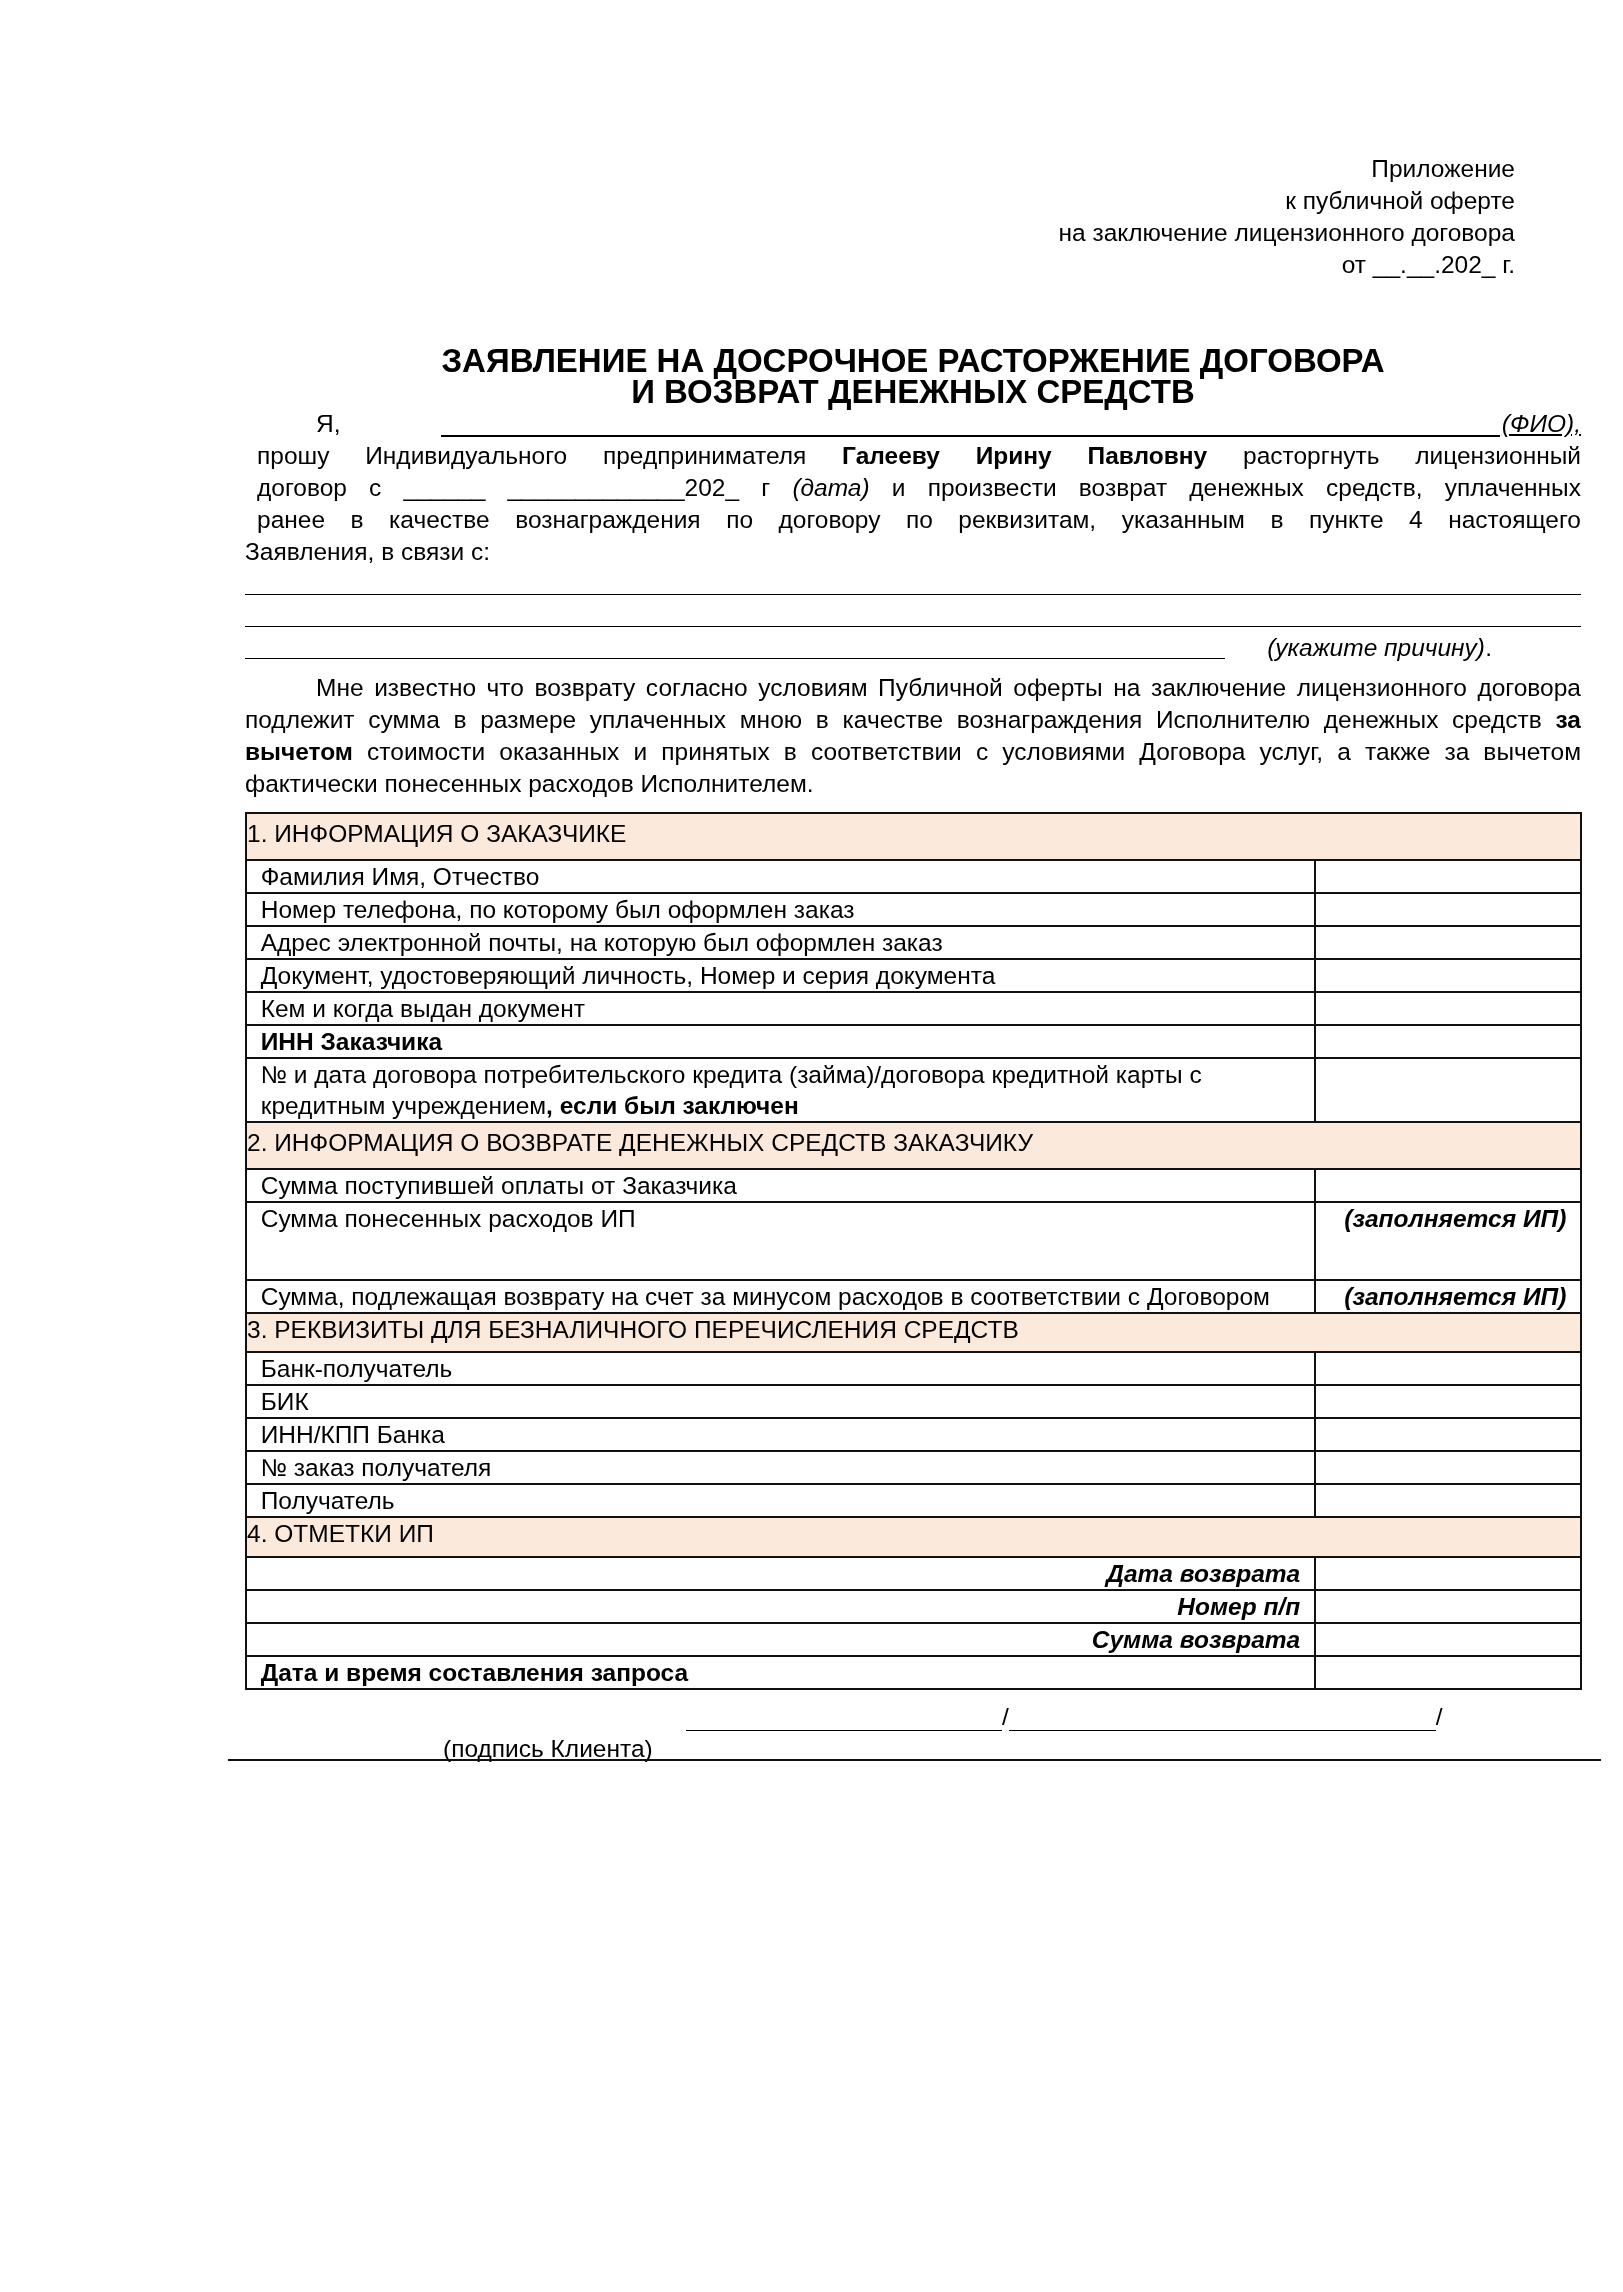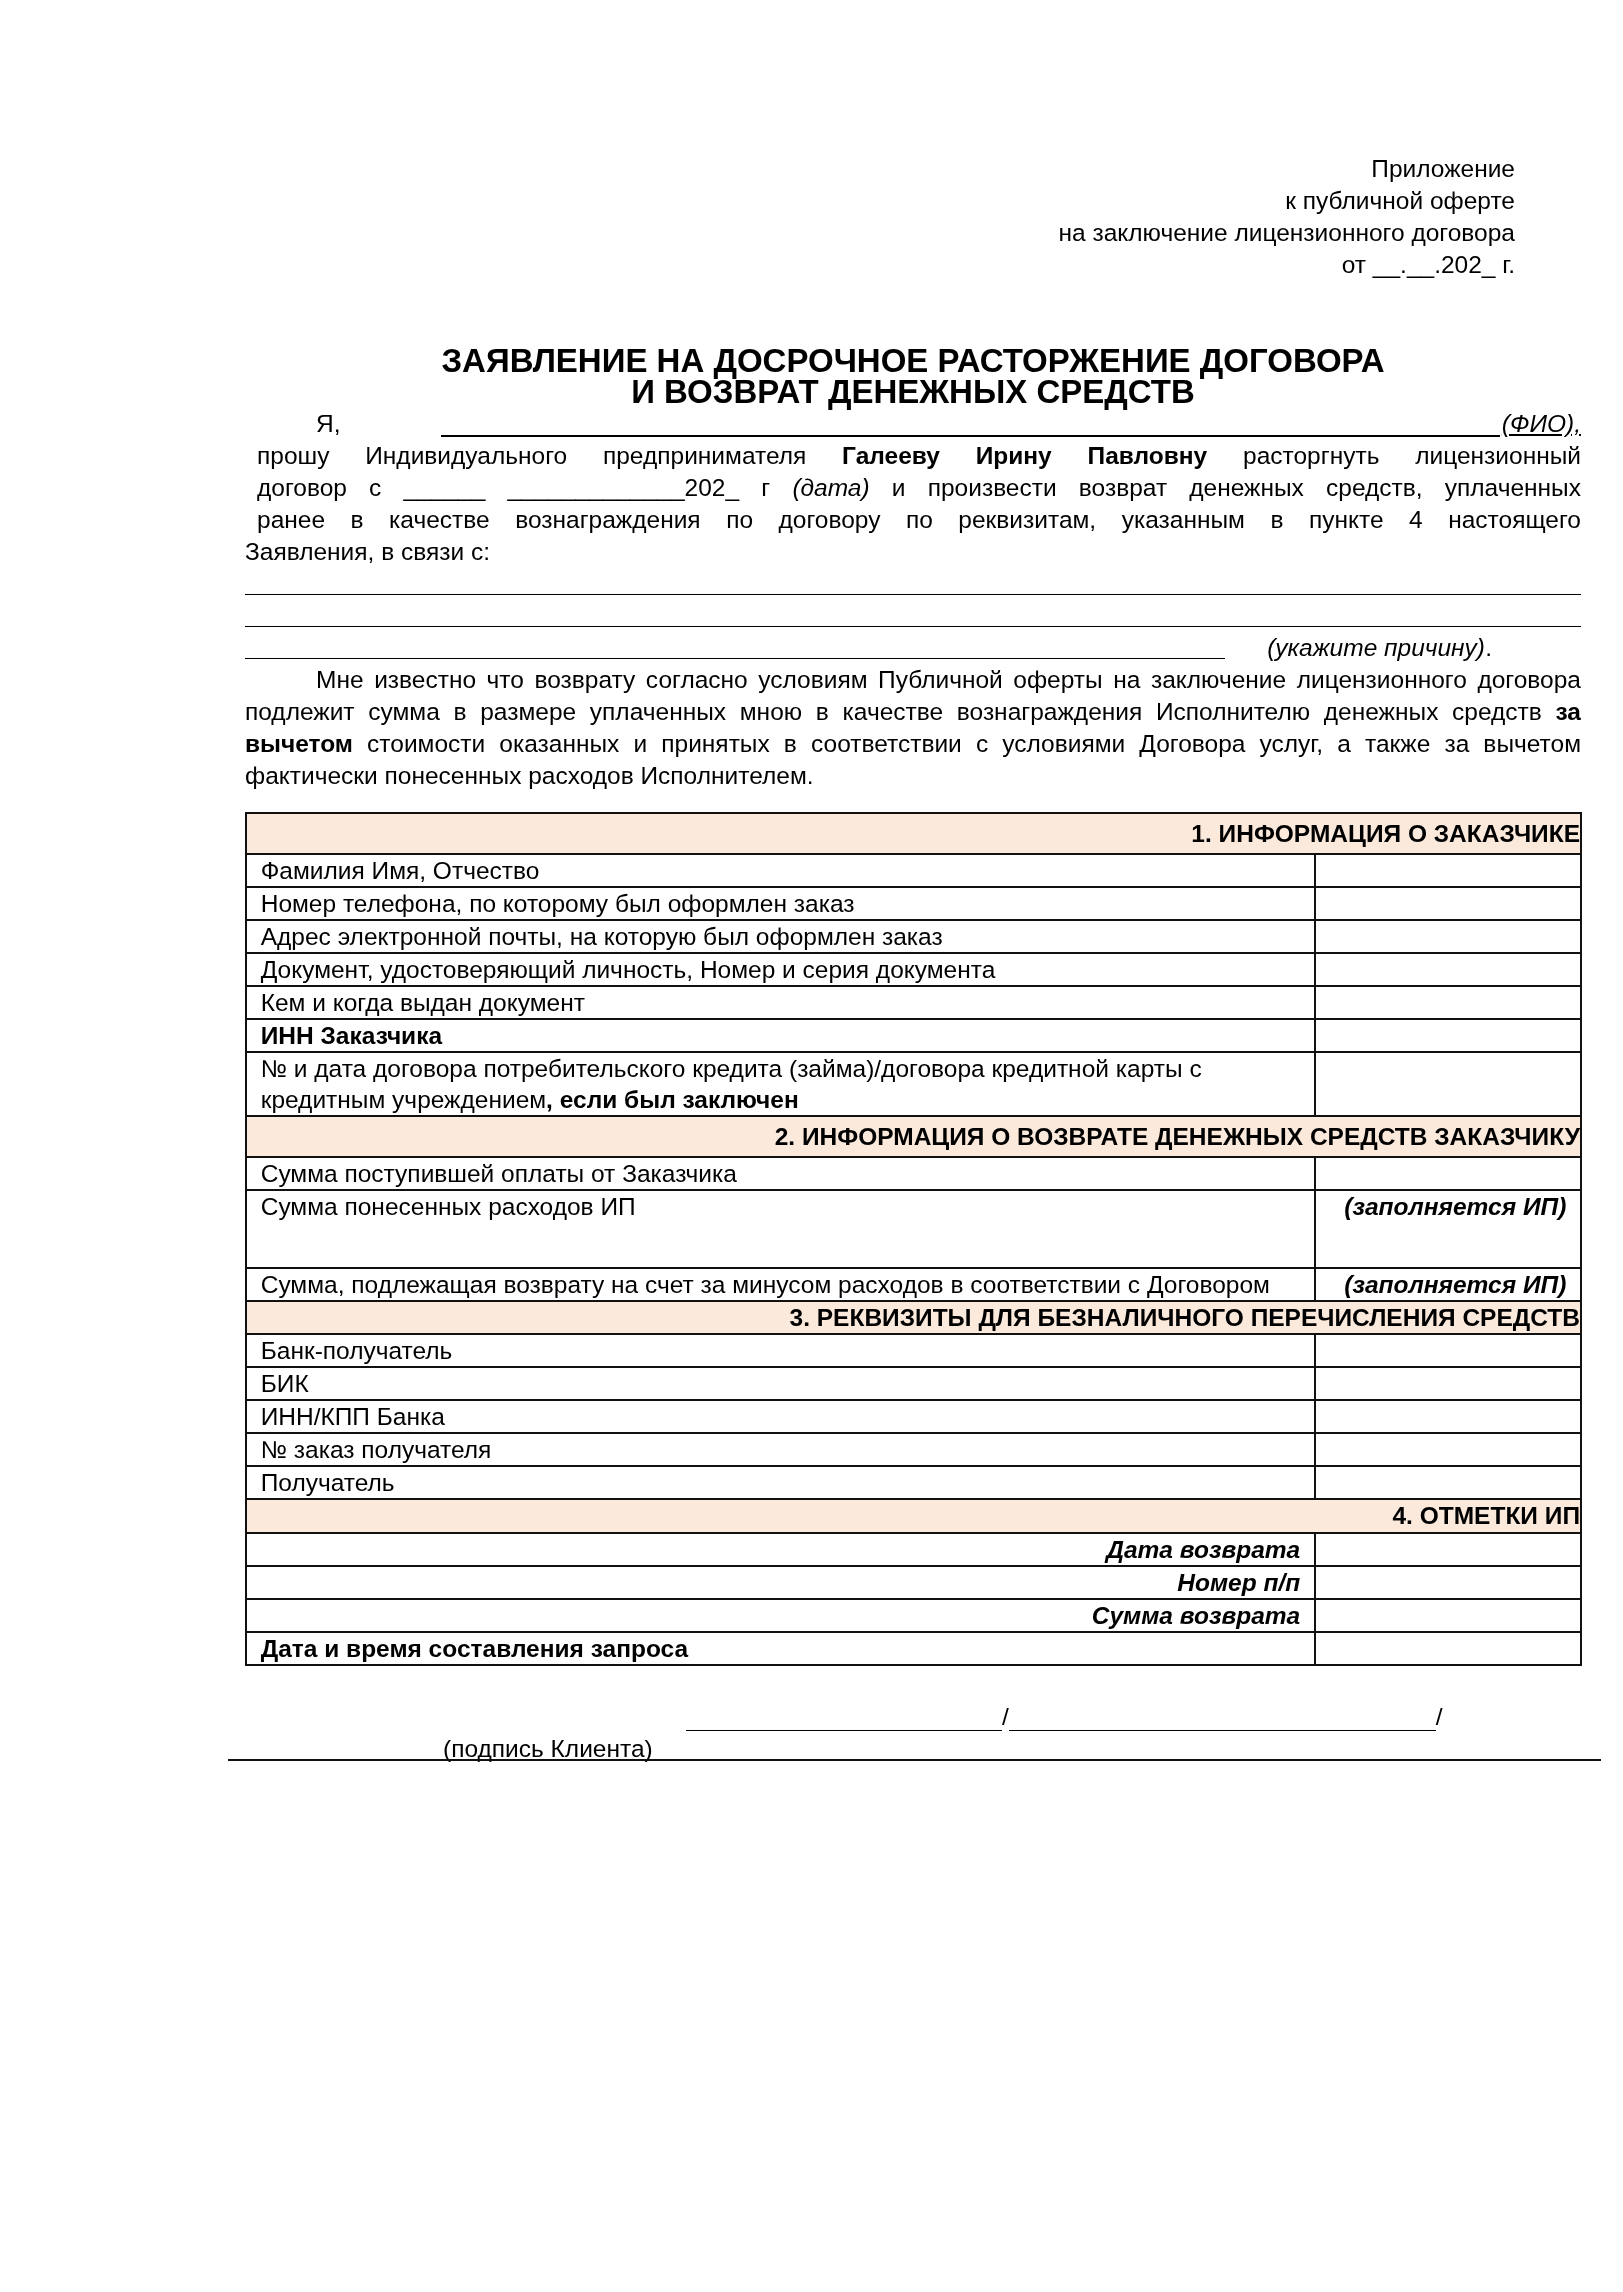--- a/index.html
+++ b/index.html
@@ -22,32 +22,32 @@
     .line { display: block; position: relative; height: 32px; white-space: nowrap; }
     .ya-line .ya { position: absolute; left: 71px; top: 0; }
     .ya-line .blank { position: absolute; left: 196px; right: 0; top: 0; height: 27.4px; border-bottom: 2px solid #000; }
     .ya-line .fio { position: absolute; right: 0; top: 0; font-style: italic; text-decoration: underline; background: #fff; padding-left: 2px; }
     .just { text-align: justify; text-align-last: justify; white-space: normal; margin-left: 12px; }
     .just-last { text-align: justify; }
     .reason-line { height: 32px; position: relative; }
     .reason-line .rule { position: absolute; left: 0; right: 0; top: 25.5px; border-bottom: 1.5px solid #000; }
     .reason-line.last .rule { right: 356px; }
     .reason-line .reason-label { position: absolute; right: 96px; top: 0; font-style: italic; }
-    .indent { text-indent: 71px; }
+    .indent { text-indent: 71px; margin-top: 8px; }
     table.form {
       position: absolute; left: 245px; top: 812px; width: 1337px;
       border-collapse: collapse; font-size: 24.5px;
     }
     table.form td {
       border: 2.9px solid #111; padding: 0 13.7px; line-height: 31px; vertical-align: top;
     }
     table.form td.label { width: 1056px; }
     table.form td.val { width: 238px; text-align: center; font-weight: bold; font-style: italic; }
     table.form tr.section td {
-      background: #fbe9dc; text-align: right; font-weight: bold; line-height: 35px; padding: 2px 0 2px;
+      background: #fbe9dc; text-align: left; font-weight: normal; line-height: 35px; padding: 2px 0 8px;
     }
     table.form td.right { text-align: right; font-weight: bold; font-style: italic; }
     table.form td.bold { font-weight: bold; }
     .sign {
       position: absolute; left: 686px; top: 1703px; font-size: 24.5px; white-space: nowrap;
     }
     .sign .u1 { display: inline-block; width: 316px; border-bottom: 1.5px solid #000; height: 25.5px; vertical-align: bottom; }
     .sign .u2 { display: inline-block; width: 427px; border-bottom: 1.5px solid #000; height: 25.5px; vertical-align: bottom; }
     .sign-caption { position: absolute; left: 443px; top: 1735px; font-size: 24.5px; }
     .bottom-rule { position: absolute; left: 228px; width: 1373px; top: 1759px; border-top: 2.9px solid #111; }

